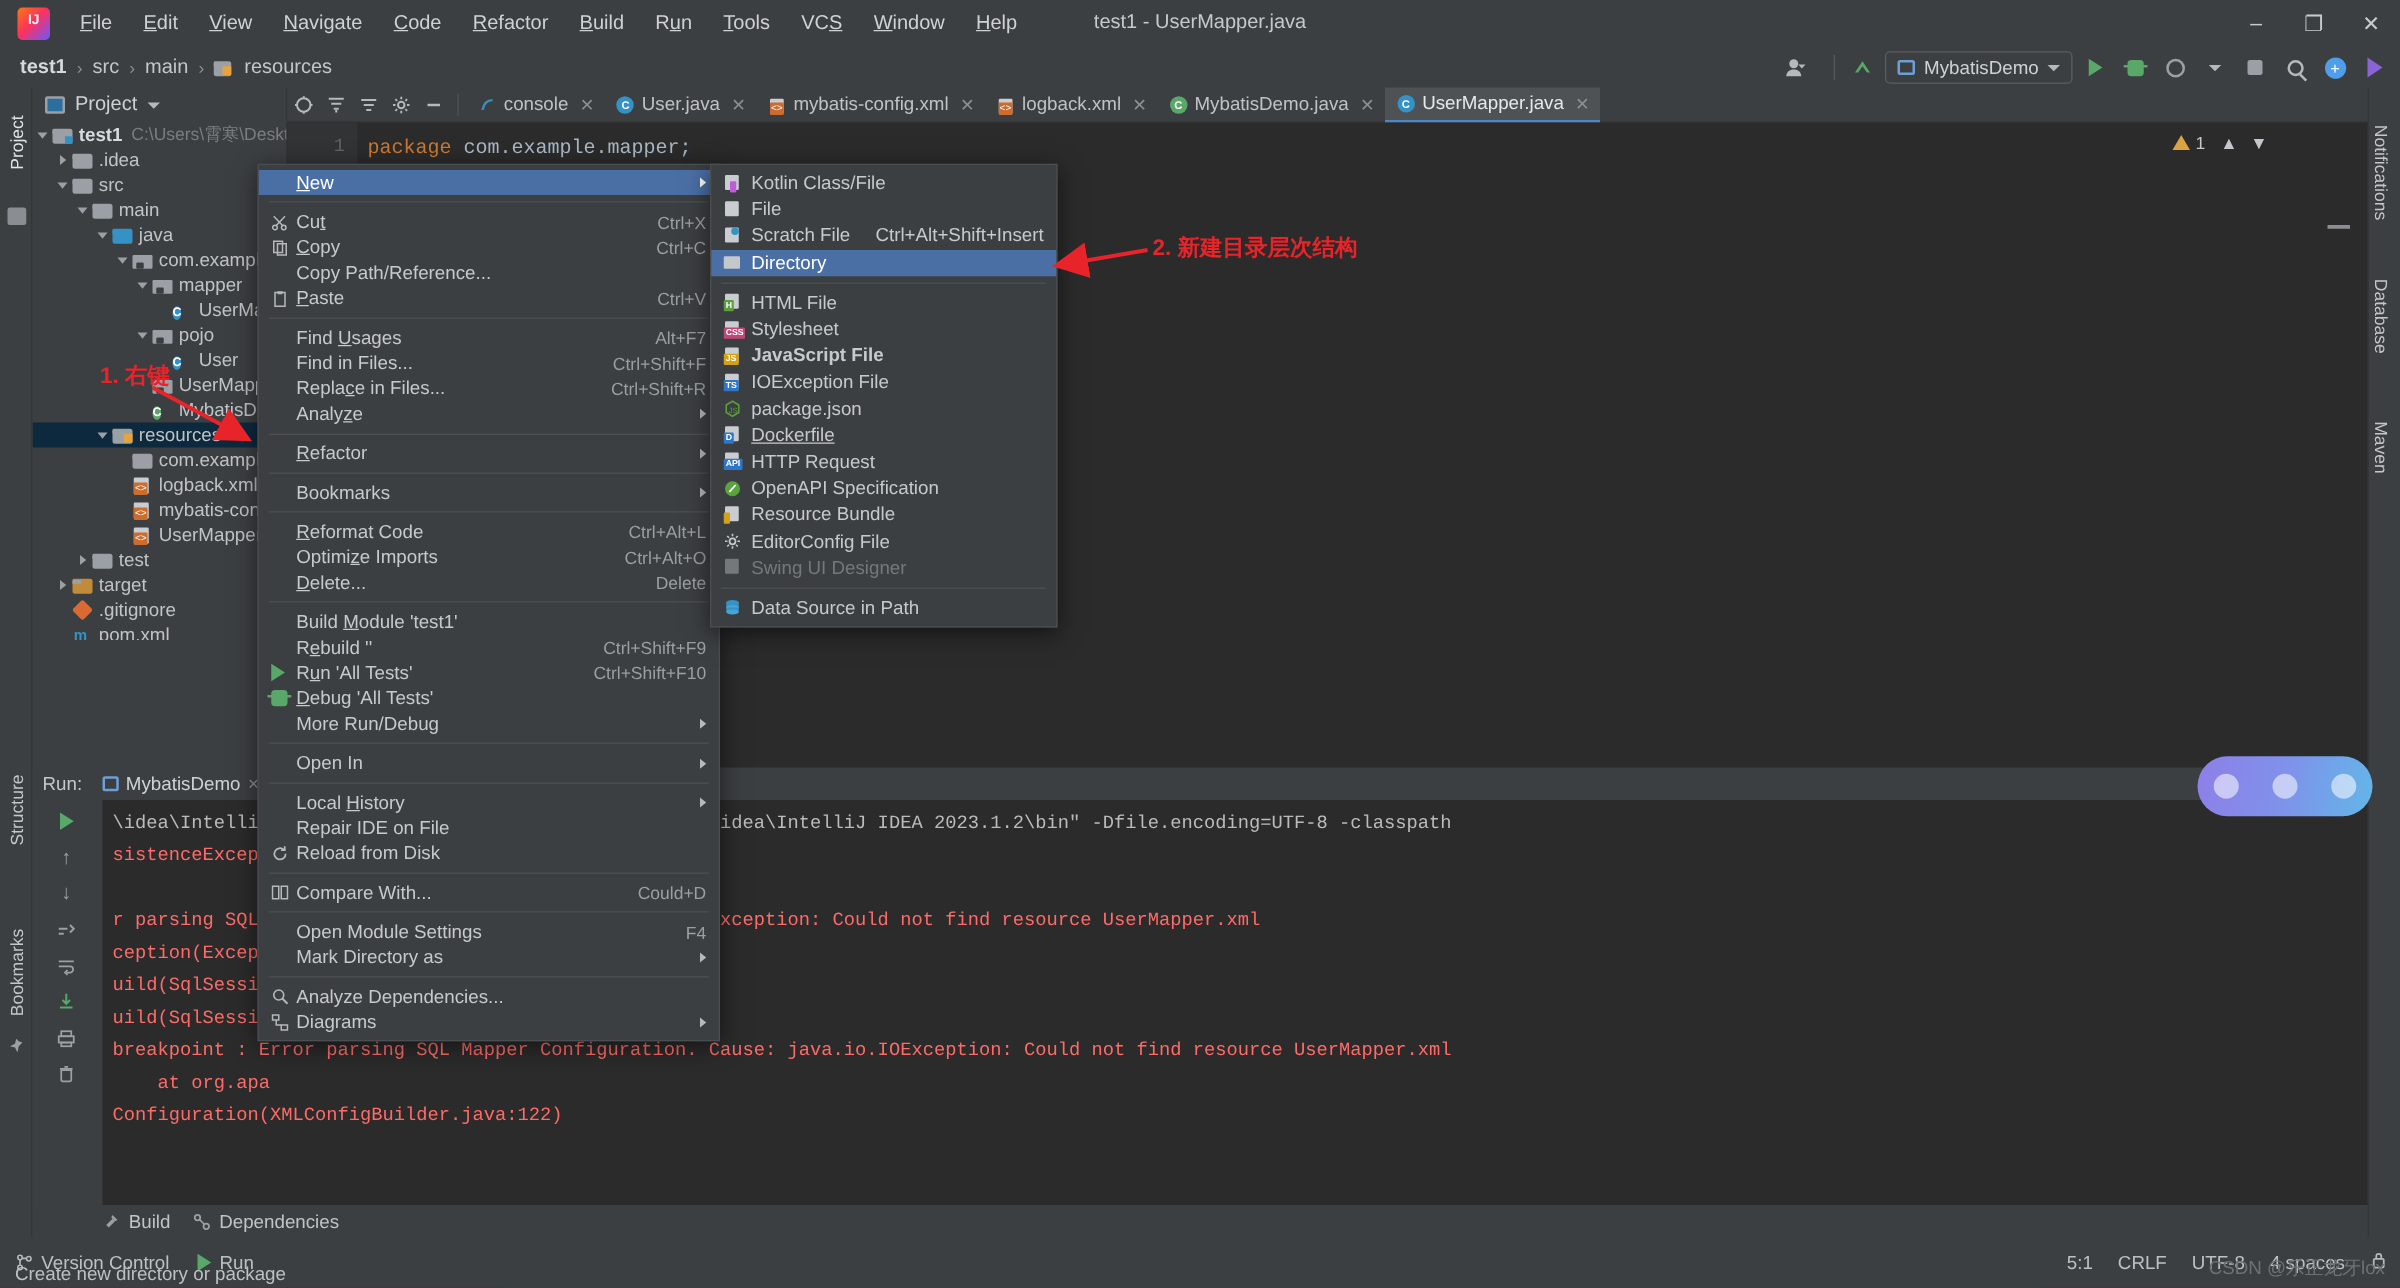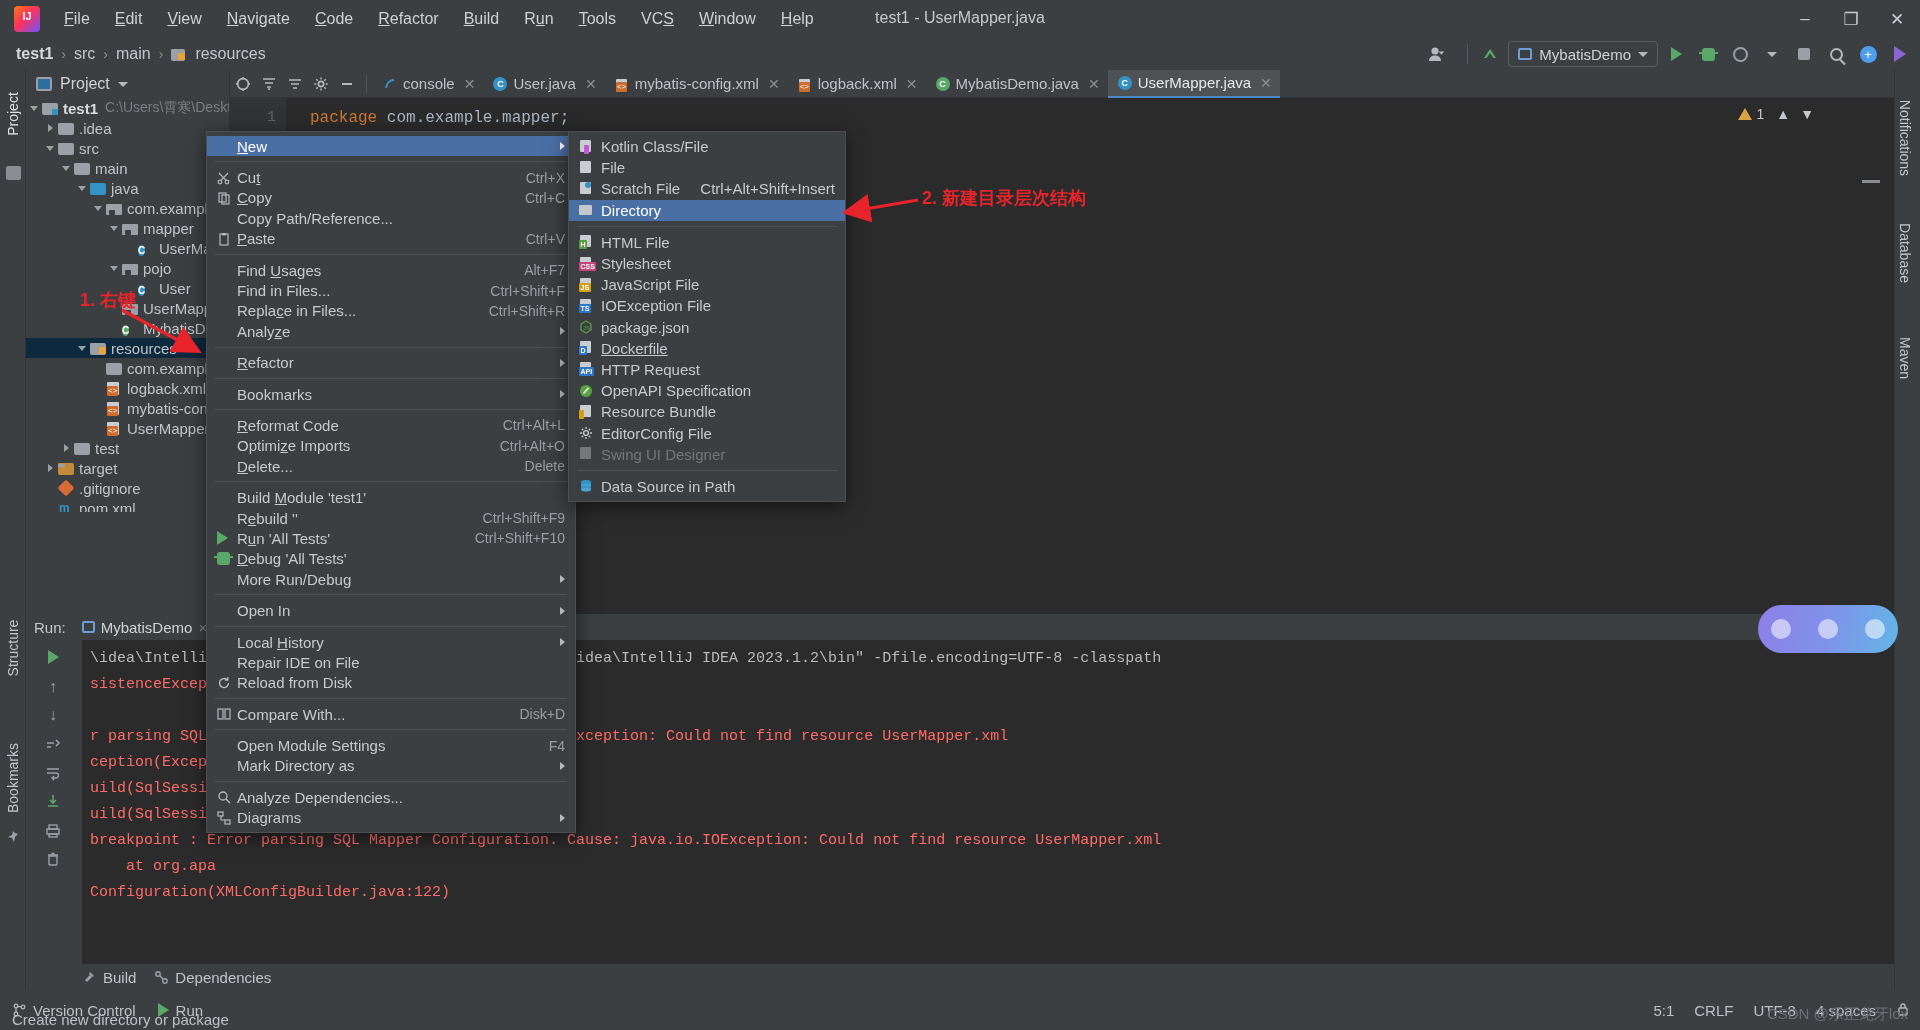--- a/index.html
+++ b/index.html
@@ -134,21 +134,21 @@
 
   
   .editor{
     position:absolute; left:230px; top:98px; right:26px; bottom:396px;
     background:#2b2b2b;
   }
   .gutter{ position:absolute; left:0; top:0; width:56px; bottom:0; background:#313335; color:#606366;
     font-family:"Liberation Mono", monospace; font-size:15px; text-align:right; padding-top:8px; }
   .gutter div{ height:24px; line-height:24px; padding-right:10px; }
   .code{ position:absolute; left:64px; top:8px; right:0; font-family:"Liberation Mono", monospace; font-size:16px; }
-  .code .ln{ height:24px; line-height:24px; color:#a9b7c6;margin-left:16px; }
+  .code .ln{ height:24px; line-height:24px; color:#a9b7c6; }
   .kw{ color:#cc7832; }
 
   
   .runpanel{
     position:absolute; left:26px; top:614px; right:26px; bottom:40px; background:#3c3f41;
   }
   .run-head{ height:26px; display:flex; align-items:center; gap:10px; padding-left:8px; }
   .run-title{ font-size:15px; color:#c5c8cb;}
   .runtab{ display:flex;align-items:center;gap:6px;font-size:15px;color:#d0d3d6;padding:2px 6px;}
   .run-body{ position:absolute; left:0; top:26px; right:0; bottom:26px; display:flex; }
@@ -920,21 +920,21 @@
       </div>
       <div class="cm-sep"></div>
       <div class="cmi">
         <span class="cm-ico">
           <svg width="14" height="14" viewBox="0 0 14 14">
             <rect x="1" y="2" width="5" height="10" fill="none" stroke="#b5b8bc" stroke-width="1.2"></rect>
             <rect x="8" y="2" width="5" height="10" fill="none" stroke="#b5b8bc" stroke-width="1.2"></rect>
           </svg>
         </span>
         <span class="cm-lbl">Compare With...</span>
-        <span class="cm-key">Disk+D</span>
+        <span class="cm-key">Could+D</span>
       </div>
       <div class="cm-sep"></div>
       <div class="cmi">
         <span class="cm-ico"></span>
         <span class="cm-lbl">Open Module Settings</span>
         <span class="cm-key">F4</span>
       </div>
       <div class="cmi">
         <span class="cm-ico"></span>
         <span class="cm-lbl">Mark Directory as</span>
@@ -1018,21 +1018,21 @@
         </span>
         <span style="flex:1;white-space:nowrap;">Stylesheet</span>
       </div>
       <div class="smi">
         <span class="si">
           <span class="ft">
             <span class="sheet"></span>
             <span class="badge" style="background:#d4a017;">JS</span>
           </span>
         </span>
-        <span style="flex:1;white-space:nowrap;">JavaScript File</span>
+        <span style="flex:1;white-space:nowrap;font-weight:bold;">JavaScript File</span>
       </div>
       <div class="smi">
         <span class="si">
           <span class="ft">
             <span class="sheet"></span>
             <span class="badge" style="background:#2f76c7;">TS</span>
           </span>
         </span>
         <span style="flex:1;white-space:nowrap;">IOException File</span>
       </div>

